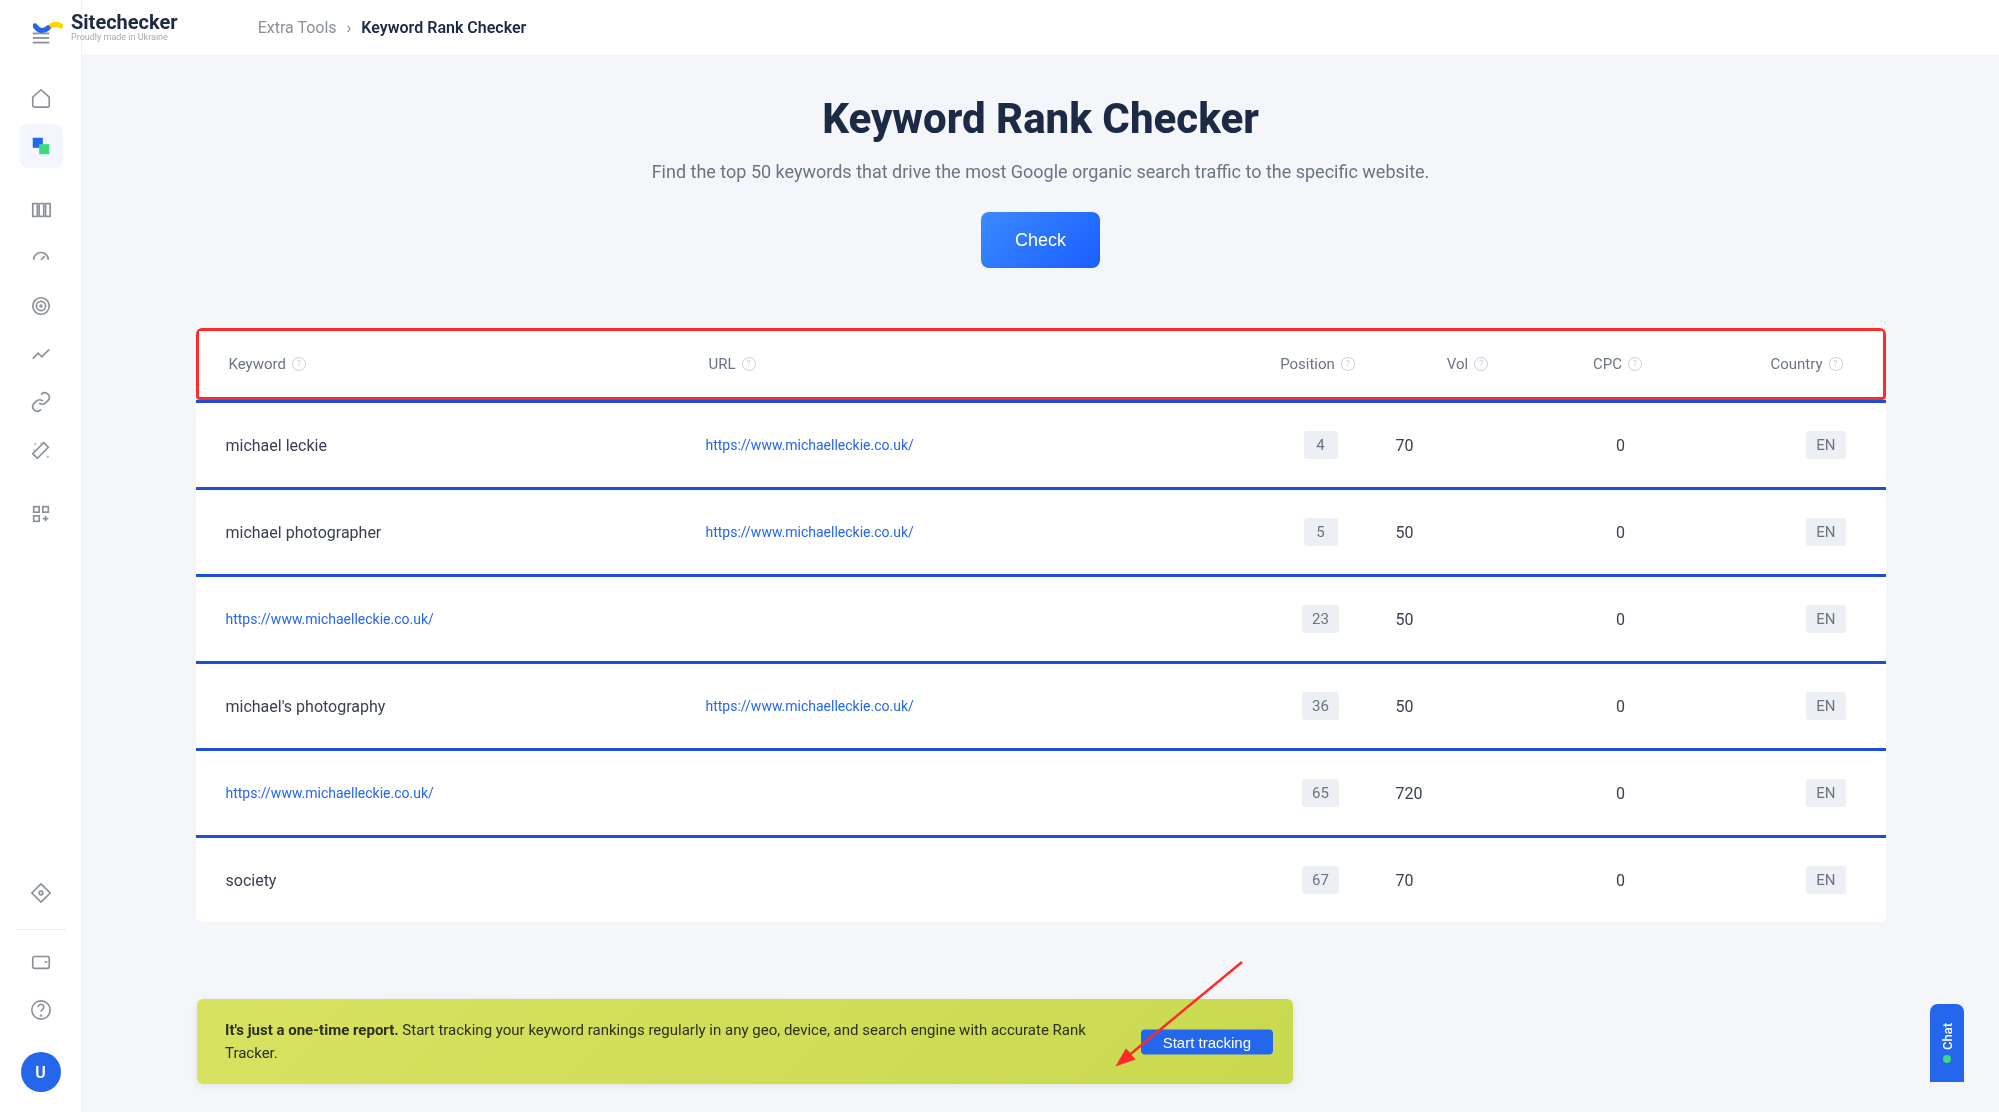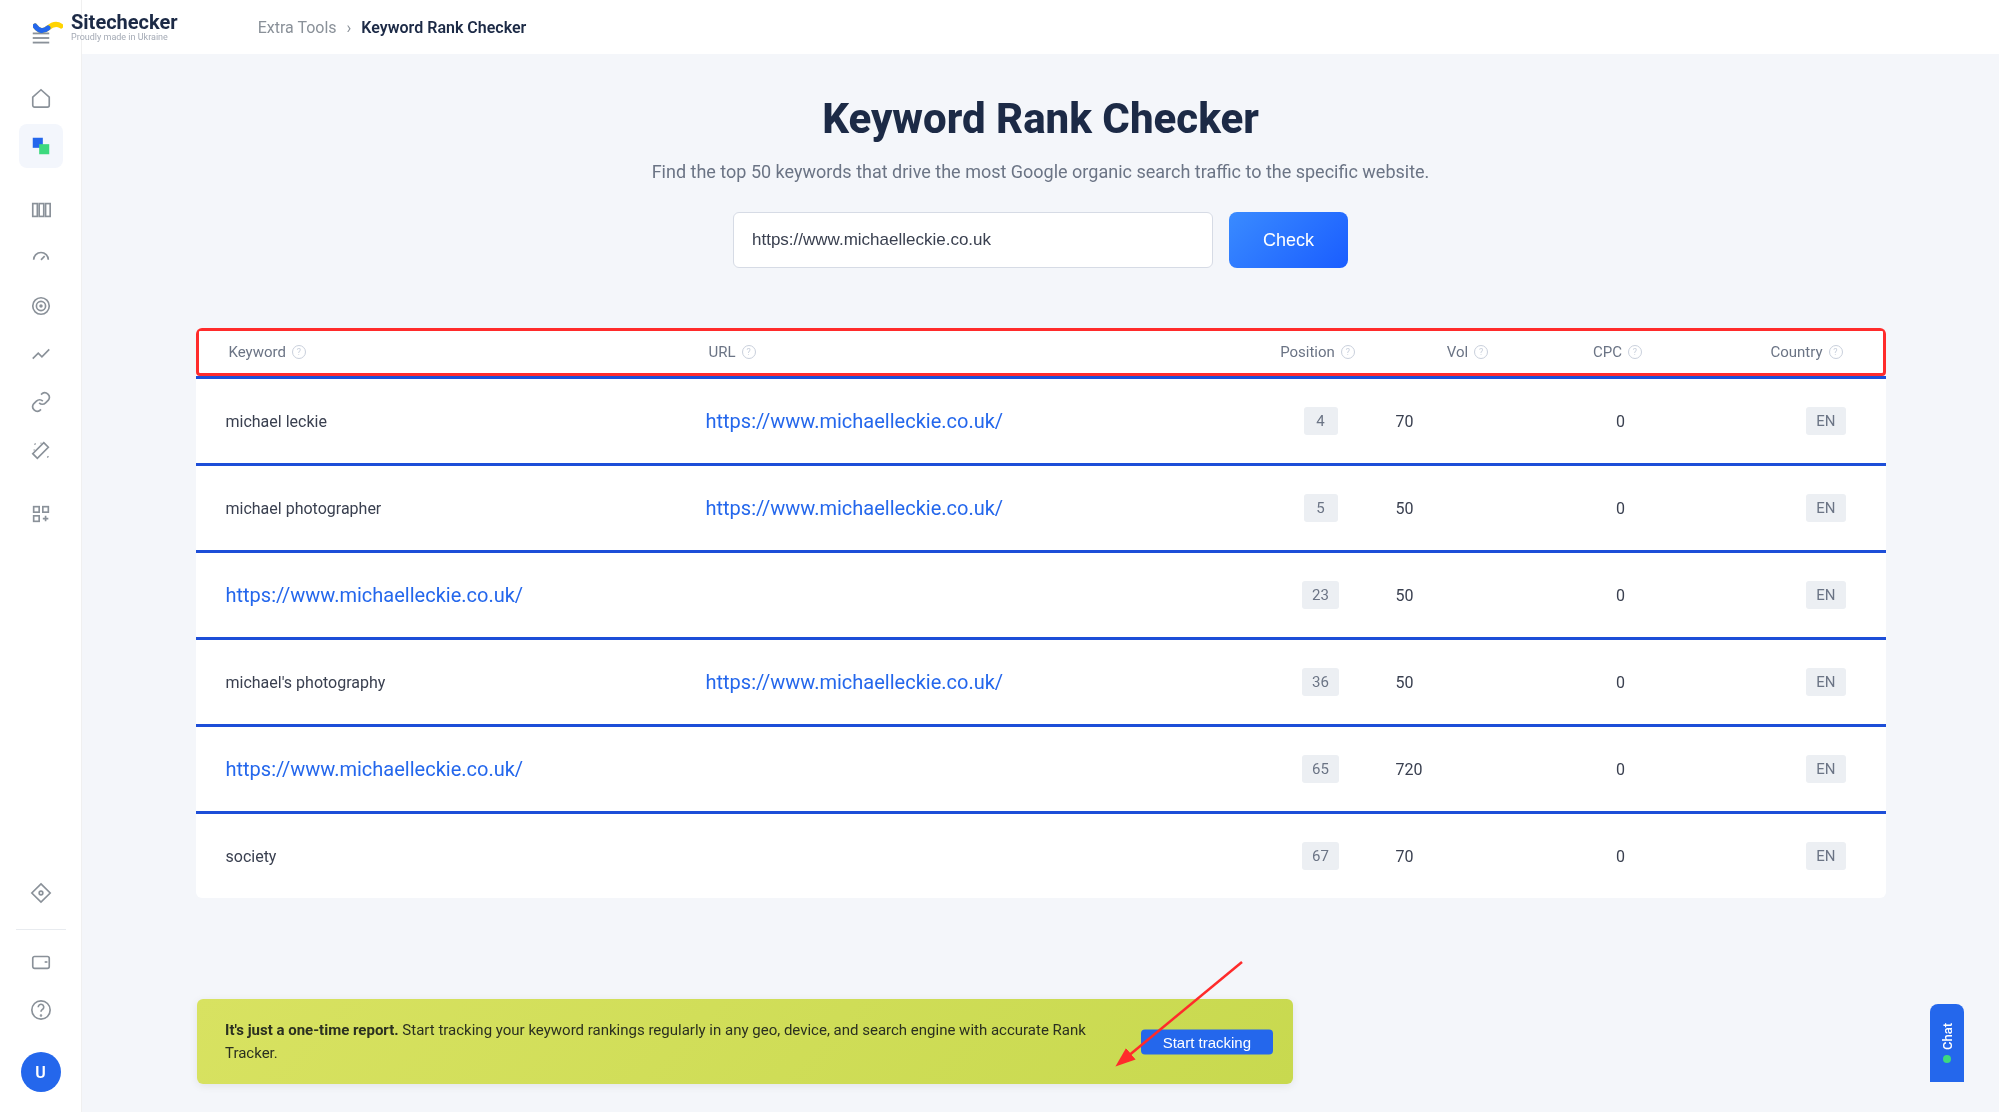--- a/index.html
+++ b/index.html
@@ -180,21 +180,21 @@
       border-radius: 6px;
       margin: 0 auto;
       width: 1690px;
       overflow: hidden;
     }
     .results-table {
       width: 100%;
     }
     .table-header {
       display: flex;
-      padding: 12px 30px;
+      padding: 24px 30px;
       border: 3px solid #ff2b2b;
       border-radius: 4px;
     }
     .th {
       font-size: 15px;
       color: #6b7485;
       display: flex;
       align-items: center;
       gap: 6px;
     }
@@ -221,21 +221,21 @@
       border-top: 3px solid #1d4ed8;
       align-items: center;
     }
     .td-keyword {
       flex: 0 0 480px;
       font-size: 16px;
       color: #3a4050;
     }
     .td-url {
       flex: 1;
-      font-size: 20px;
+      font-size: 14px;
       color: #2467ec;
     }
     .td-url a {
       color: #2467ec;
       text-decoration: none;
     }
     .td-position {
       flex: 0 0 150px;
       display: flex;
       justify-content: center;
@@ -453,21 +453,20 @@
         <span class="breadcrumb-sep">›</span>
         <span class="breadcrumb-current">Keyword Rank Checker</span>
       </div>
     </div>
 
     <div class="content">
       <h1 class="page-title">Keyword Rank Checker</h1>
       <p class="page-subtitle">Find the top 50 keywords that drive the most Google organic search traffic to the specific website.</p>
 
       <div class="search-row">
-        <input class="url-input" value="https://www.michaelleckie.co.uk" style="">
         <button class="check-btn">Check</button>
       </div>
 
       <div class="results-card">
         <div class="results-table">
           <div class="table-header">
             <div class="th th-keyword">
                 <span>Keyword</span>
                 <span class="info-icon">?</span>
               </div>

